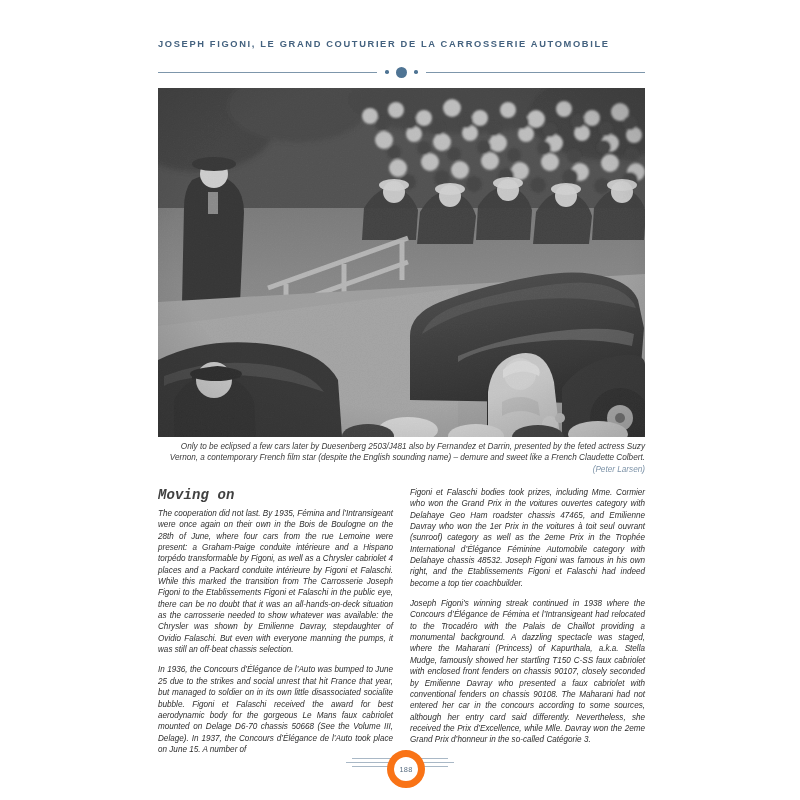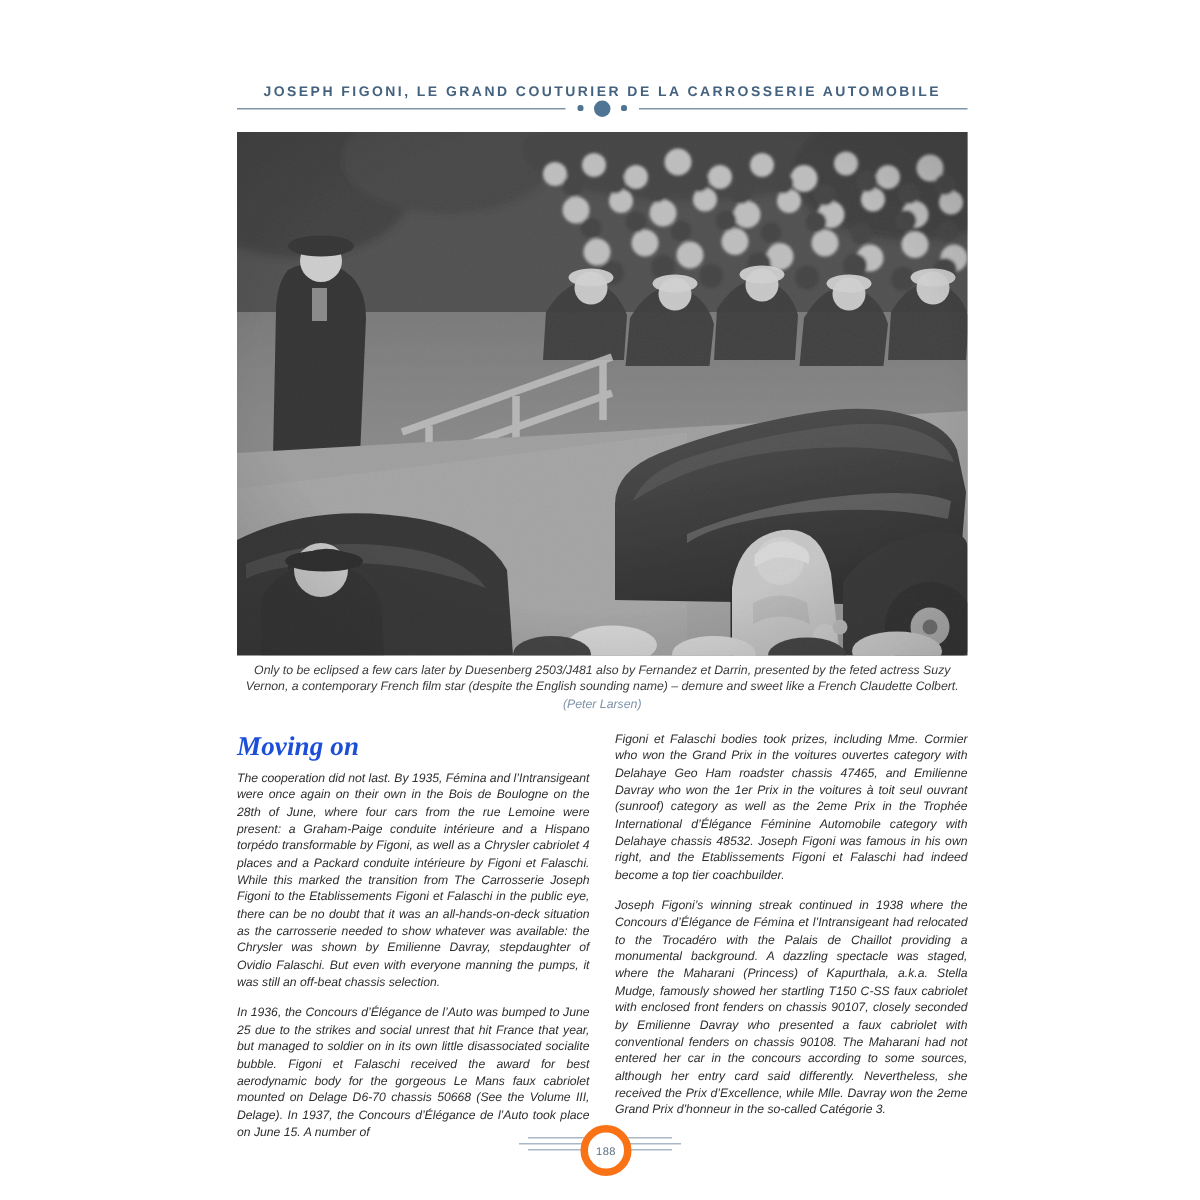--- a/index.html
+++ b/index.html
@@ -22,23 +22,23 @@
     left: 0; top: 0;
     width: 800px;
     height: 800px;
     background: #ffffff;
   }
 
   
   .runhead {
     position: absolute;
     left: 158px;
-    top: 56px;
+    top: 39px;
     width: 487px;
-    text-align: center;
+    text-align: left;
   }
   .runhead-title {
     font-family: "Liberation Sans", sans-serif;
     font-size: 9.3px;
     letter-spacing: 1.65px;
     font-weight: 600;
     color: #44627f;
     text-transform: uppercase;
     white-space: nowrap;
   }
@@ -88,21 +88,21 @@
   .caption {
     position: absolute;
     left: 158px;
     top: 441px;
     width: 487px;
     font-family: "Liberation Sans", sans-serif;
     font-size: 8.2px;
     line-height: 11.4px;
     font-style: italic;
     color: #3a3a3a;
-    text-align: center;
+    text-align: right;
   }
   .caption .credit {
     color: #7d93a8;
     font-style: italic;
   }
 
   
   .columns {
     position: absolute;
     left: 158px;
@@ -110,25 +110,25 @@
     width: 487px;
     height: 250px;
     display: flex;
     gap: 17px;
   }
   .col {
     width: 235px;
     flex: 0 0 235px;
   }
   .sec-head {
-    font-family: Liberation Serif, serif;
-    font-size: 18px;
+    font-family: Liberation Mono, monospace;
+    font-size: 14px;
     font-weight: bold;
     font-style: italic;
-    color: #1d4ed8;
+    color: #404040;
     margin: 0 0 5px 0;
     letter-spacing: 0.1px;
   }
   p.body {
     margin: 0 0 9px 0;
     font-family: "Liberation Sans", sans-serif;
     font-size: 8.15px;
     line-height: 11.35px;
     text-align: justify;
     text-justify: inter-word;
@@ -151,21 +151,21 @@
     width: 140px;
     height: 30px;
     margin: 0 auto;
   }
   .folio-circle {
     position: absolute;
     left: 57px;
     top: 2px;
     width: 24px;
     height: 24px;
-    border: 5px solid #f97316;
+    border: 7px solid #f97316;
     border-radius: 50%;
     background: #ffffff;
     display: flex;
     align-items: center;
     justify-content: center;
     z-index: 2;
   }
   .folio-num {
     font-family: "Liberation Sans", sans-serif;
     font-size: 7.4px;

